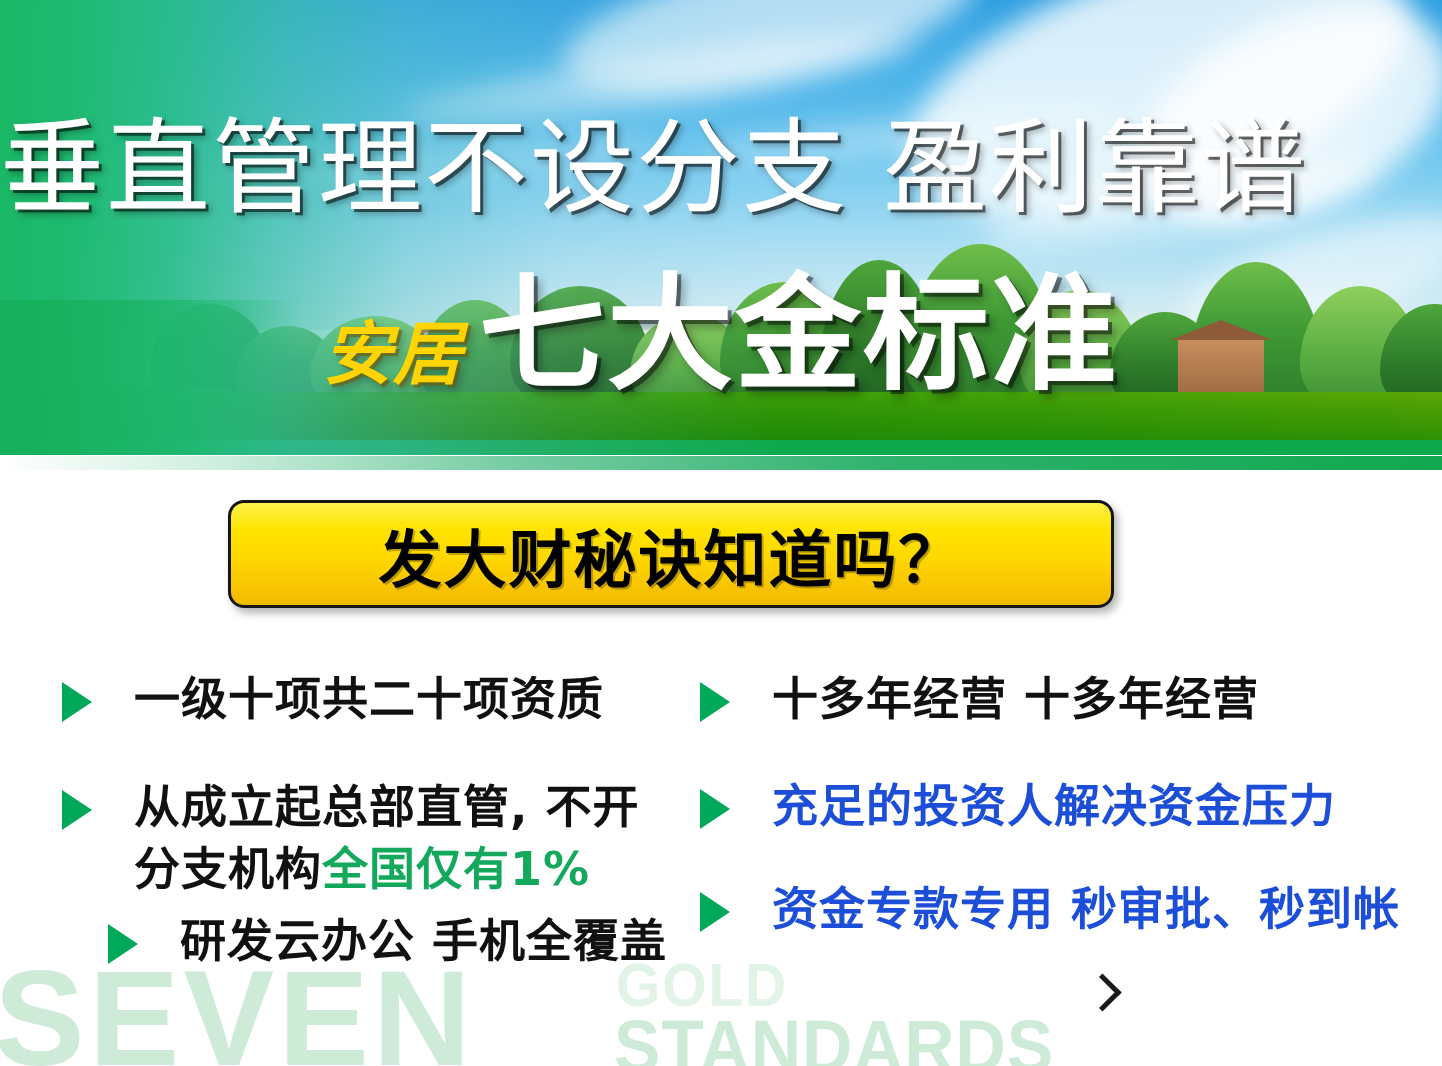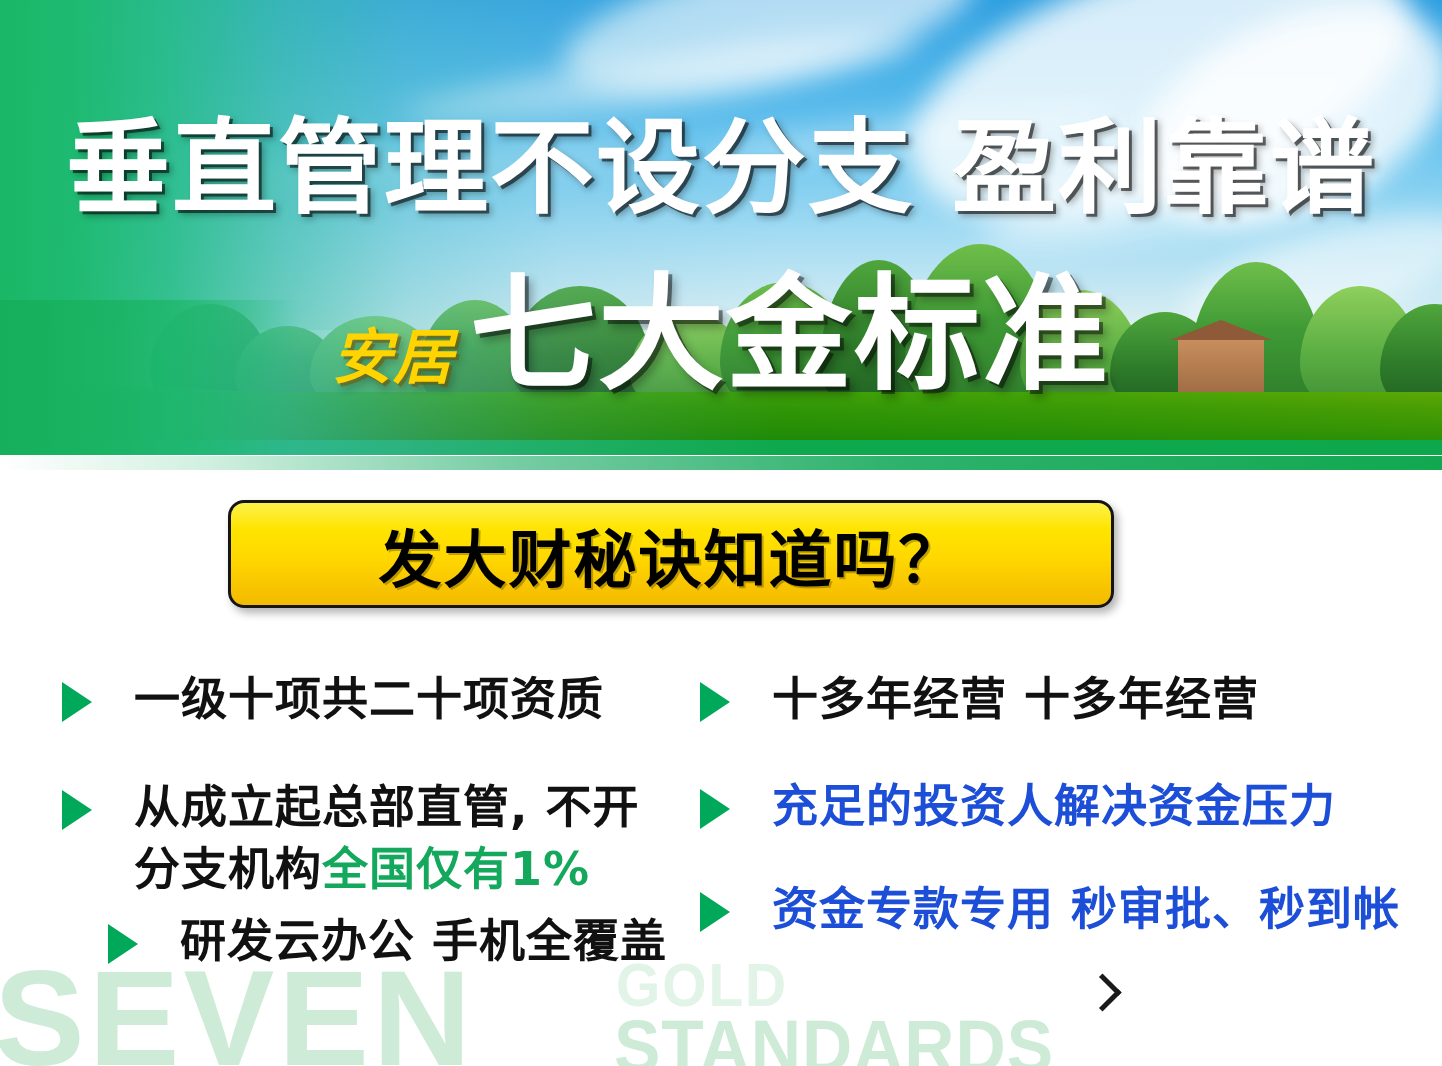--- a/index.html
+++ b/index.html
@@ -155,45 +155,45 @@
       rgba(120,205,165,1) 35%,
       rgba(46,178,108,1) 62%,
       rgba(17,168,80,1) 100%);
   }
 
   
   .hero-line1 {
     position: absolute;
     left: 0; right: 0;
     top: 116px;
-    text-align: center;
+    text-align: left;
     font-size: 104px;
     line-height: 1;
-    font-weight: 700;
+    font-weight: 400;
     color: #ffffff;
     letter-spacing: 2px;
     white-space: nowrap;
     text-shadow:
       3px 3px 0 rgba(0,0,0,0.55),
       5px 5px 7px rgba(0,0,0,0.30);
     font-family: "DejaVu Sans", "Liberation Sans", sans-serif;
   }
 
   .hero-line2 {
     position: absolute;
     left: 0; right: 0;
     top: 272px;
     text-align: center;
     white-space: nowrap;
     line-height: 1;
     font-family: "DejaVu Sans", "Liberation Sans", sans-serif;
   }
   .hero-anju {
     display: inline-block;
-    font-size: 60px;
+    font-size: 69px;
     font-weight: 700;
     font-style: italic;
     color: #ffd400;
     letter-spacing: 1px;
     vertical-align: baseline;
     text-shadow:
       3px 3px 0 rgba(120,80,0,0.55),
       5px 6px 8px rgba(0,0,0,0.28);
   }
   .hero-seven {

